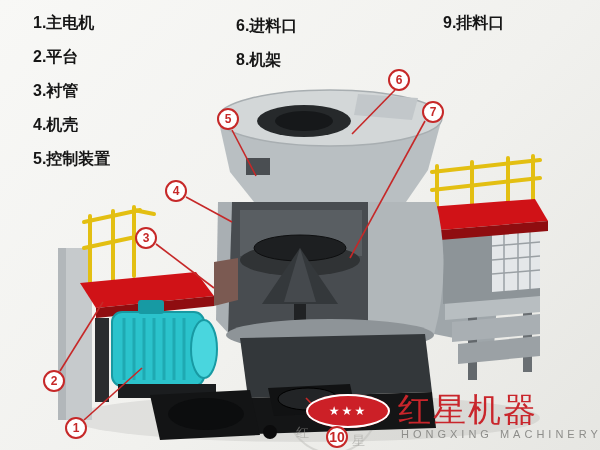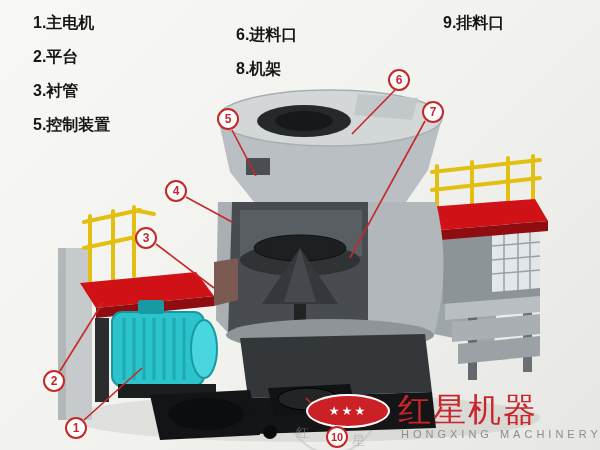--- a/index.html
+++ b/index.html
@@ -11,21 +11,21 @@
   }
   .art{position:absolute;left:0;top:0;width:600px;height:450px;}
   .legend{position:absolute;}
   .legend-item{font-size:16px;font-weight:700;color:#161616;line-height:34px;white-space:nowrap;}
   .callout{
     position:absolute;width:22px;height:22px;box-sizing:border-box;
     border:2px solid #c62828;border-radius:50%;background:#ffffff;
     display:flex;align-items:center;justify-content:center;
     font-size:12px;font-weight:700;color:#c62828;z-index:5;
   }
-  .callout.small{font-size:11px;}
+  .callout.small{font-size:14px;}
   .logo-oval{
     position:absolute;left:306px;top:394px;width:84px;height:34px;background:#cc2027;
     border-radius:50%;display:flex;align-items:center;justify-content:center;
     box-shadow:inset 0 0 0 2px #ffffff;z-index:4;
   }
   .logo-oval .stars{color:#ffffff;font-size:12px;letter-spacing:2px;line-height:1;}
   .brand{
     position:absolute;left:398px;top:388px;font-size:33px;font-weight:400;color:#c9252b;
     letter-spacing:2px;z-index:4;white-space:nowrap;
   }
@@ -175,23 +175,24 @@
       <line x1="60" y1="371" x2="103" y2="302"></line>
       <line x1="84" y1="420" x2="142" y2="368"></line>
       <line x1="334" y1="427" x2="306" y2="398"></line>
     </g>
   </svg>
 
   <div class="legend" style="left:33px;top:6px">
     <div class="legend-item">1.主电机</div>
     <div class="legend-item">2.平台</div>
     <div class="legend-item">3.衬管</div>
+    <div class="legend-item">4.机壳</div>
     <div class="legend-item">5.控制装置</div>
   </div>
-  <div class="legend" style="left:236px;top:18px">
+  <div class="legend" style="left:236px;top:9px">
     <div class="legend-item">6.进料口</div>
     <div class="legend-item">8.机架</div>
   </div>
   <div class="legend" style="left:443px;top:6px">
     <div class="legend-item">9.排料口</div>
   </div>
 
   <div class="callout" style="left:388px;top:69px">
       <span>6</span>
     </div>

